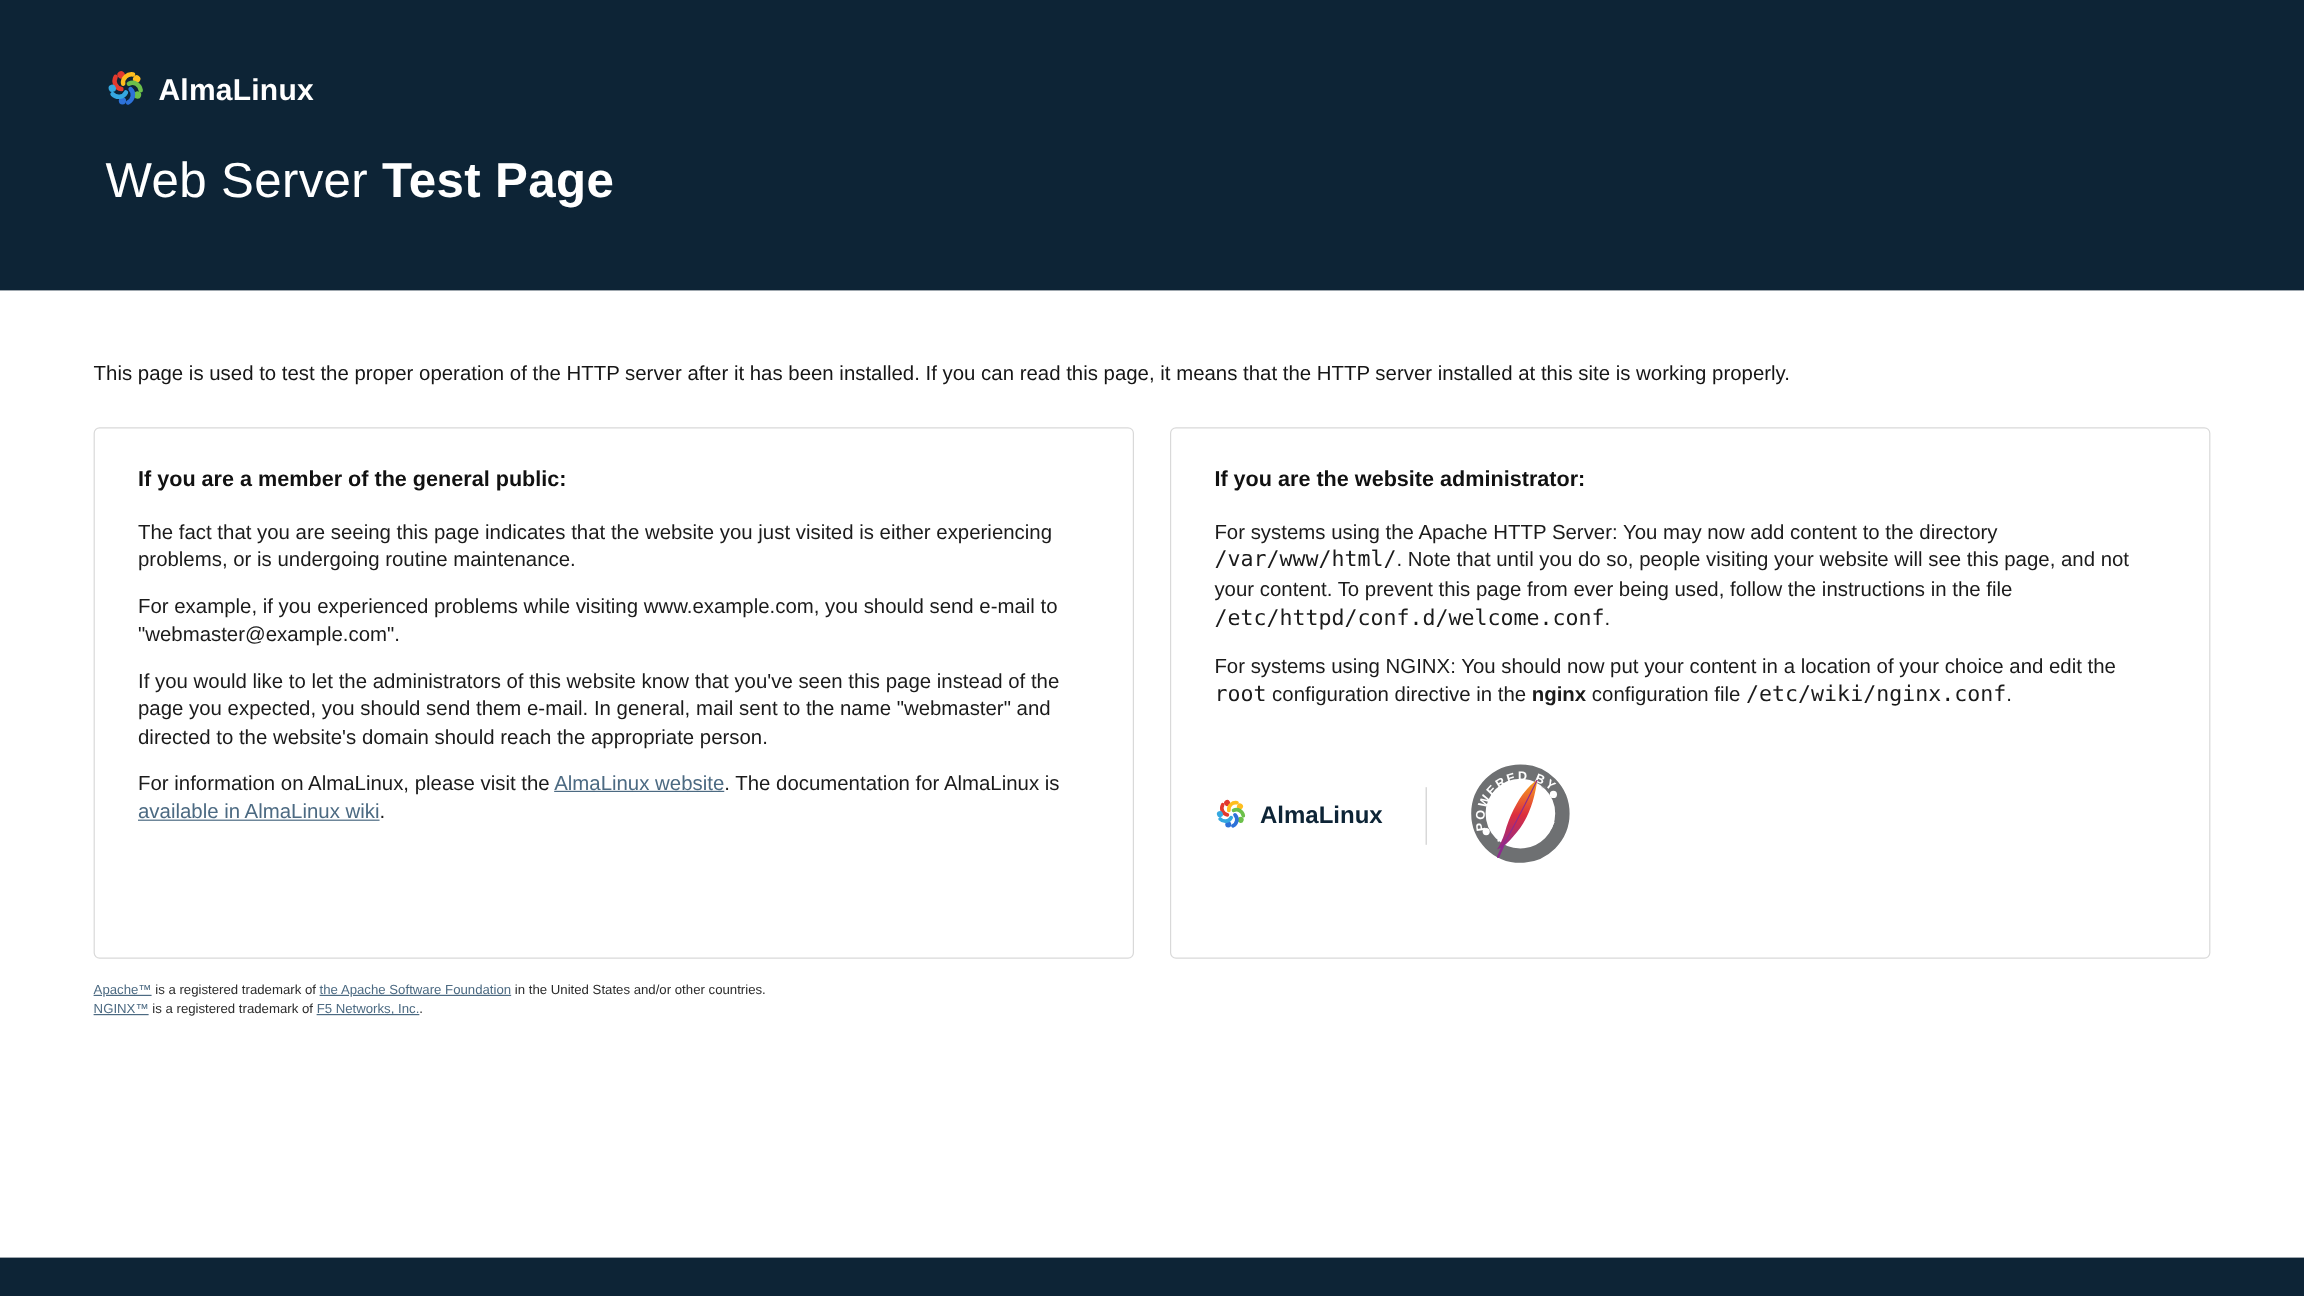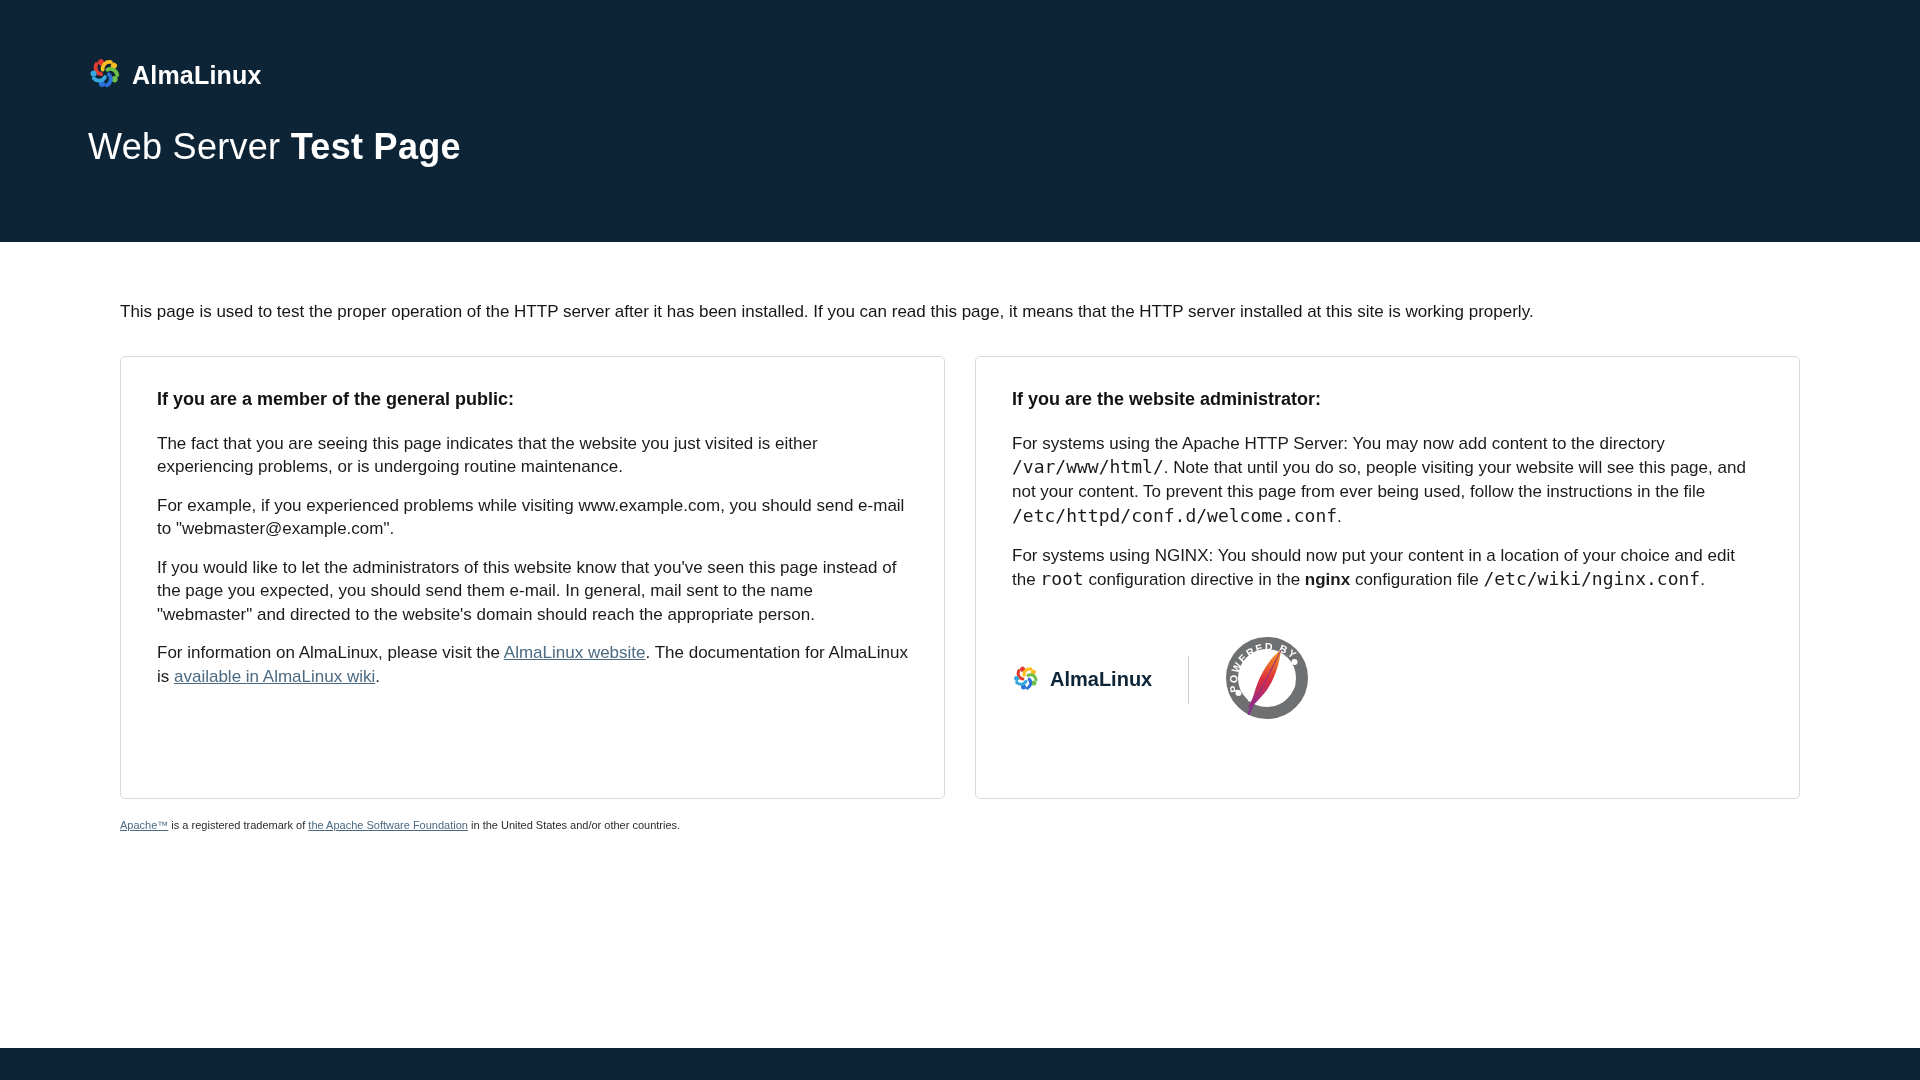--- a/index.html
+++ b/index.html
@@ -6,24 +6,24 @@
   html,body { margin:0; padding:0; }
   body {
     width:1920px; height:1080px; position:relative; overflow:hidden;
     background:#ffffff; color:#1b1b1b;
     font-family:"Liberation Sans", sans-serif;
   }
   
   .header { height:242px; background:#0d2436; padding:56px 88px 0; }
   .brand { display:flex; align-items:center; gap:10px; }
   .brand--header .brand-text { color:#ffffff; font-size:25px; font-weight:700; letter-spacing:.2px; }
-  .page-title { margin-top:32px; color:#ffffff; font-size:36px; font-weight:400; letter-spacing:.3px; }
+  .page-title { margin-top:32px; color:#ffffff; font-size:41px; font-weight:400; letter-spacing:.3px; }
   .page-title .bold { font-weight:700; }
   
-  .main { padding:0 120px; }
+  .main { padding:0 78px; }
   .intro { margin:60px 0 34px; font-size:17px; color:#161616; }
   .cards { display:flex; gap:30px; align-items:center; }
   .card {
     flex:1; background:#fff; border:1px solid #d9d9d9; border-radius:5px;
     padding:32px 36px; min-height:443px;
   }
   .card h2 { margin:0 0 22px; font-size:18px; font-weight:700; color:#111; }
   .card p { margin:0 0 15px; font-size:17px; line-height:1.38; color:#1b1b1b; }
   code { font-family:"DejaVu Sans Mono","Liberation Mono",monospace; font-size:18px; }
   a.link { color:#4c6a82; text-decoration:underline; cursor:pointer; }
@@ -153,17 +153,18 @@
             </g>
             <text x="59" y="22" font-size="4.5" fill="#8a8a8a">™</text>
           </svg>
         </span>
       </div>
     </div>
   </div>
 
   <div class="footnote">
     <div><a class="link">Apache™</a><span> is a registered trademark of </span><a class="link">the Apache Software Foundation</a><span> in the United States and/or other countries.</span></div>
+    <div><a class="link">NGINX™</a><span> is a registered trademark of </span><a class="link">F5 Networks, Inc.</a><span>.</span></div>
   </div>
 
 </div>
 
 <div class="bottom-bar"></div>
 
 </body></html>

